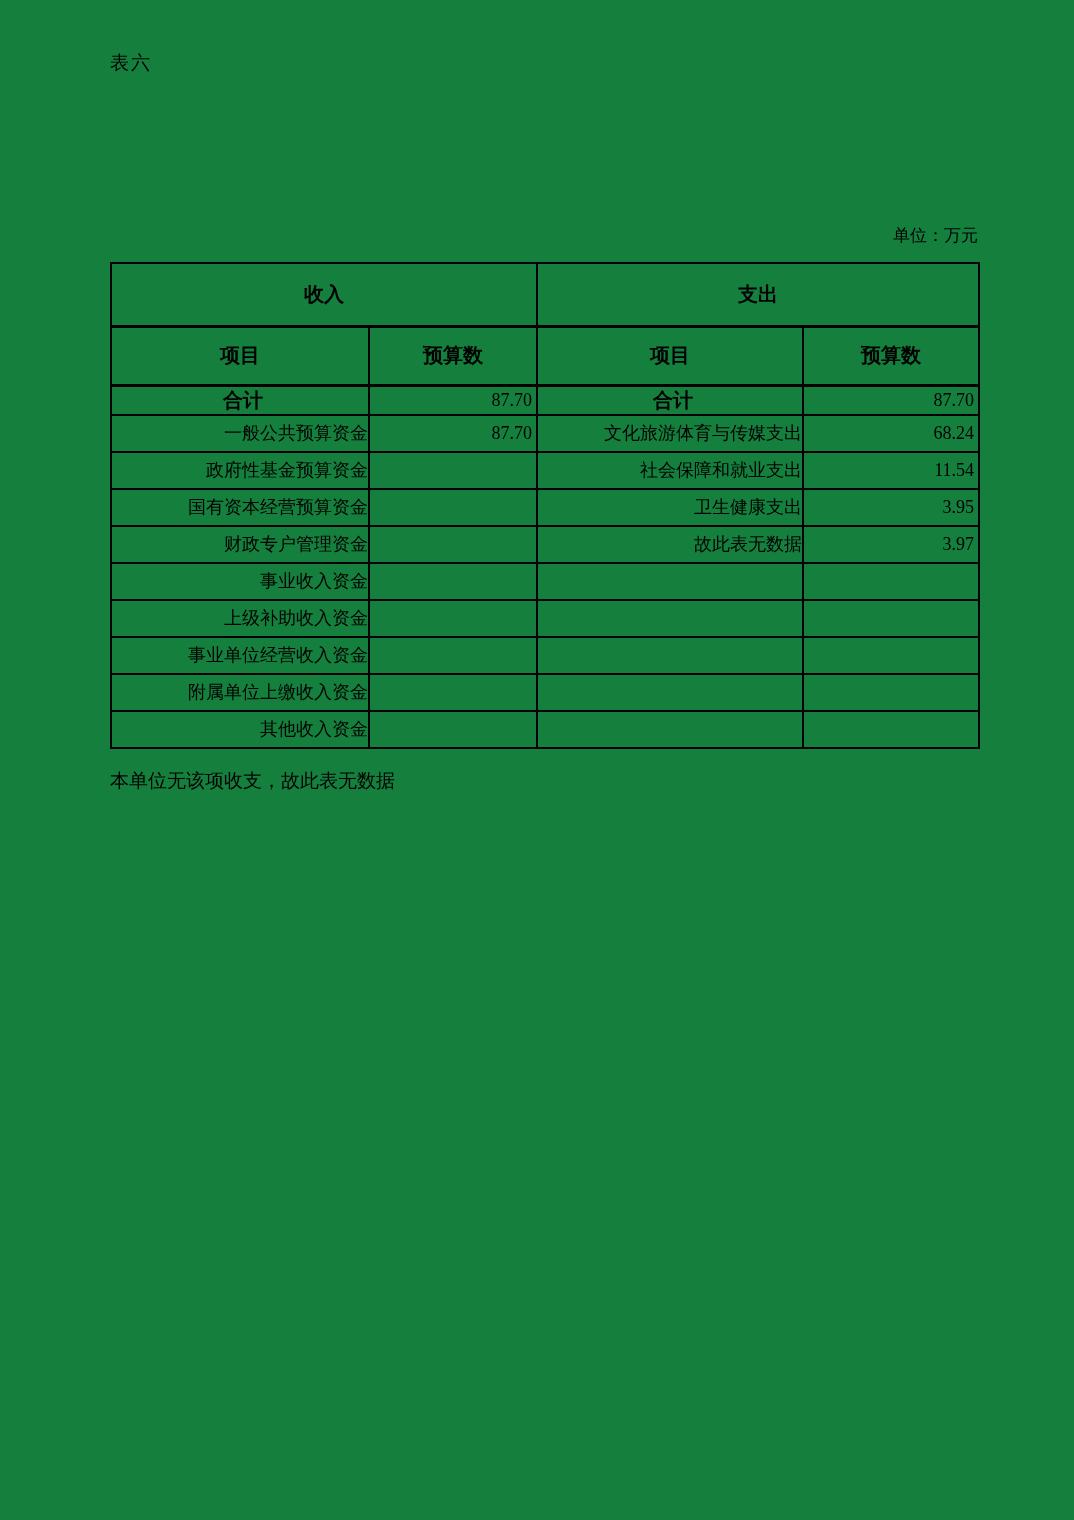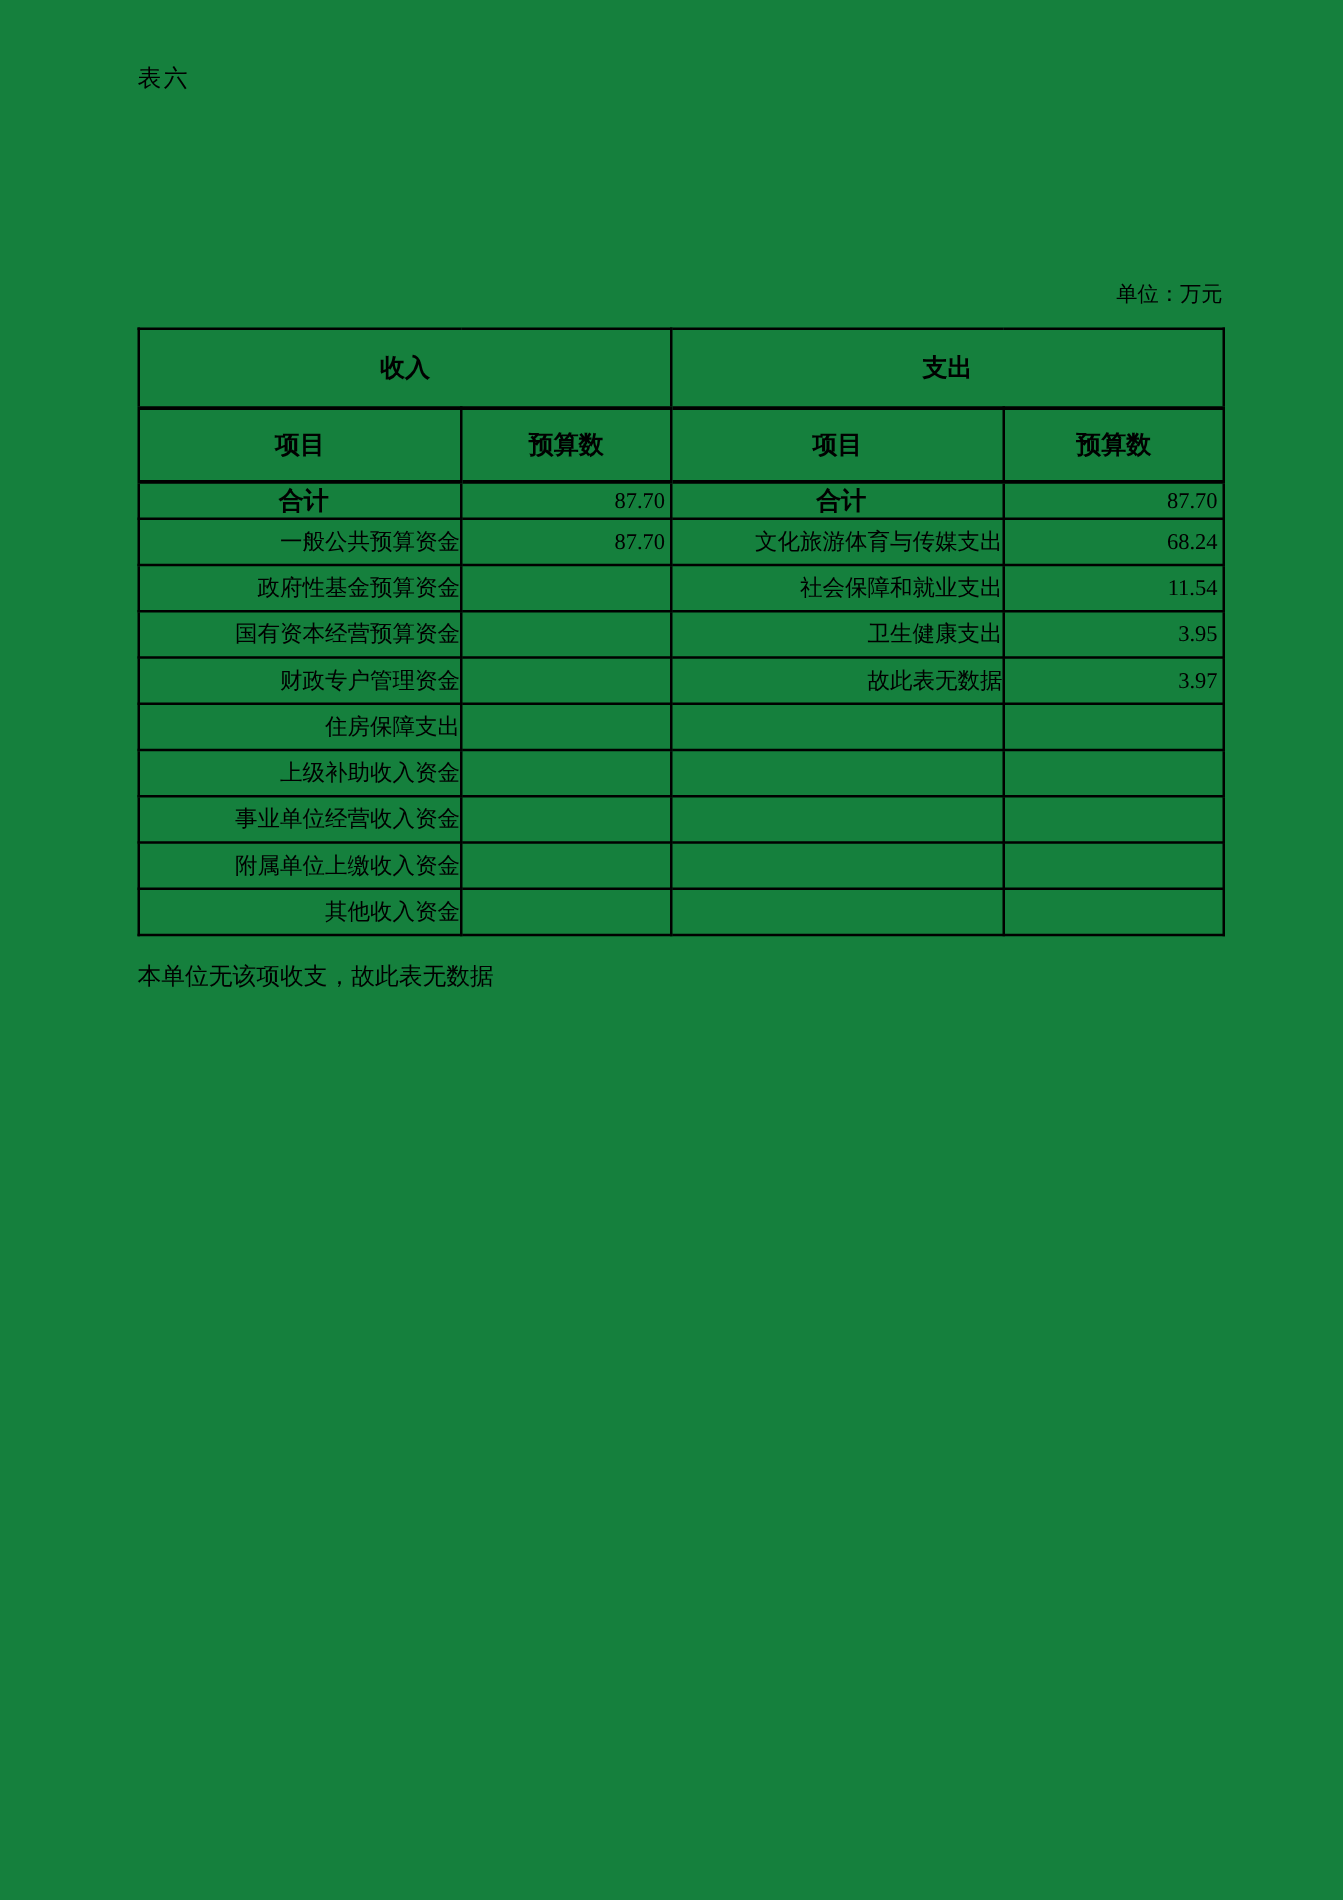--- a/index.html
+++ b/index.html
@@ -133,21 +133,21 @@
         <td class="item">卫生健康支出</td>
         <td class="value">3.95</td>
       </tr>
       <tr class="data-row">
         <td class="item">财政专户管理资金</td>
         <td class="value"></td>
         <td class="item">故此表无数据</td>
         <td class="value">3.97</td>
       </tr>
       <tr class="data-row">
-        <td class="item">住房保障支出</td>
+        <td class="item">事业收入资金</td>
         <td class="value"></td>
         <td class="item"></td>
         <td class="value"></td>
       </tr>
       <tr class="data-row">
         <td class="item">上级补助收入资金</td>
         <td class="value"></td>
         <td class="item"></td>
         <td class="value"></td>
       </tr>

